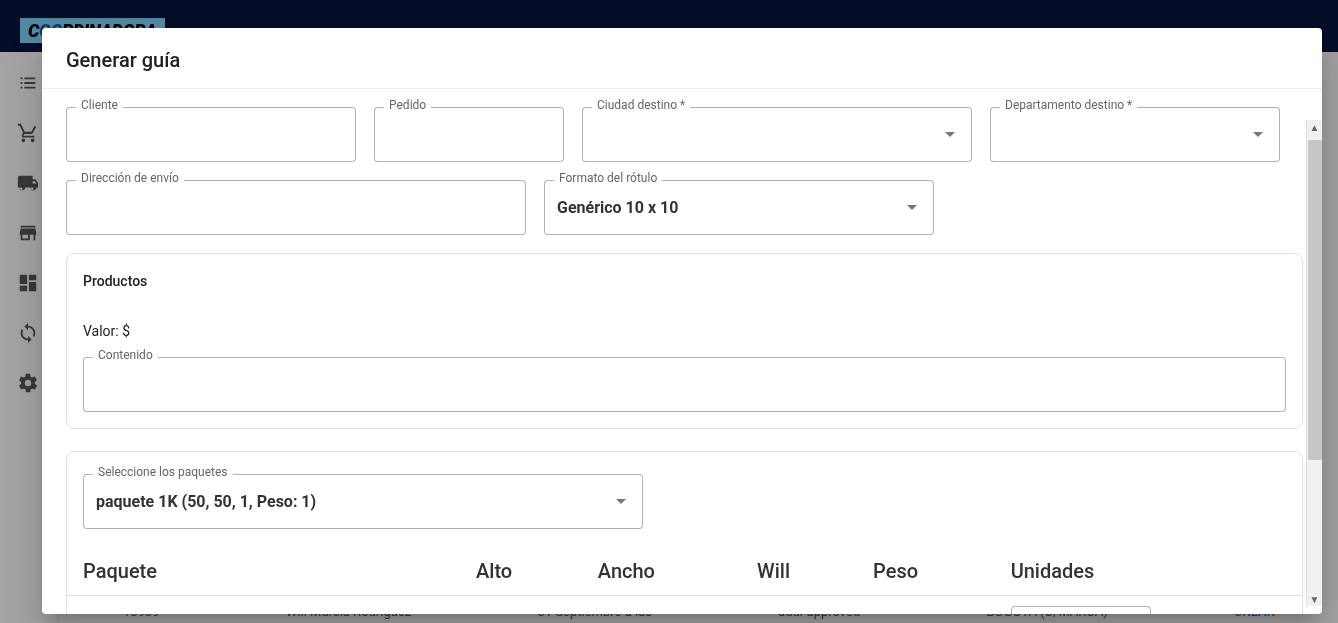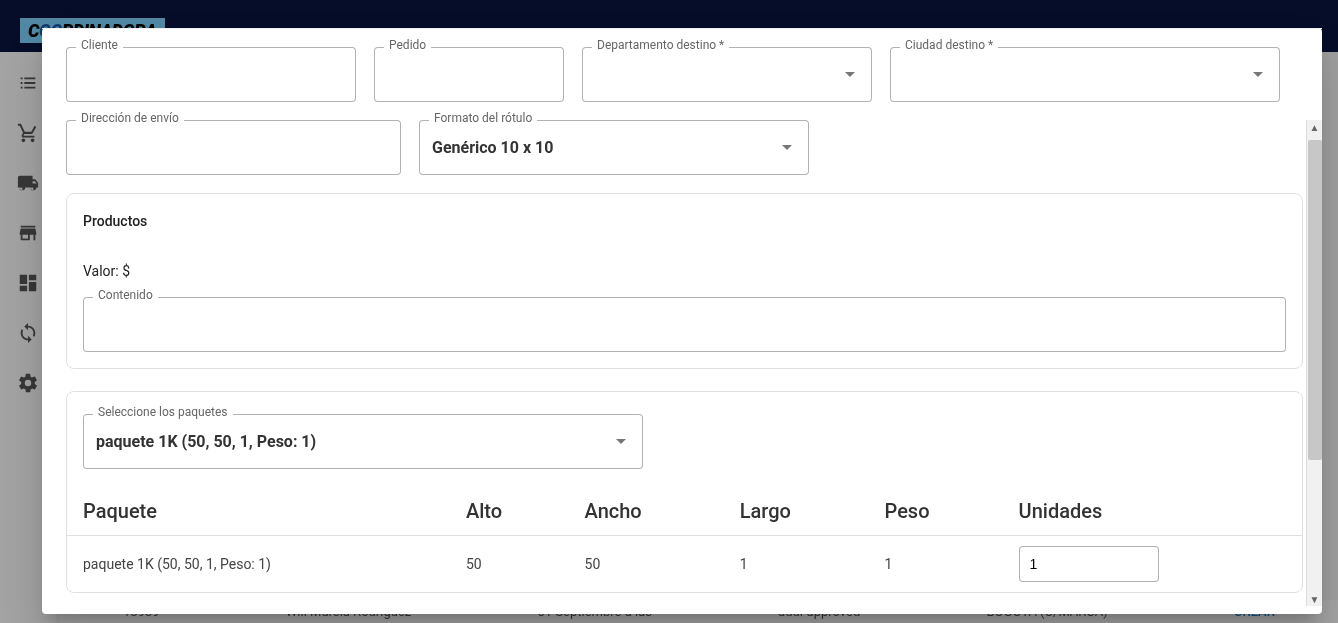--- a/index.html
+++ b/index.html
@@ -135,21 +135,21 @@
       background: #f1f1f1;
       border-left: 1px solid #ddd;
       display: flex; flex-direction: column; justify-content: space-between; align-items: center;
     }
     .scroll-btn { width: 14px; height: 14px; display:flex; align-items:center; justify-content:center; font-size:10px; color:#666; }
     .scroll-thumb { position:absolute; top: 20px; width: 14px; height: 320px; background: #c7c7c7; border-radius: 2px; left:1px; }
 
     .w-290 { width: 290px; }
     .w-190 { width: 190px; }
     .w-390 { width: 390px; }
-    .w-405 { width: 335px; }
+    .w-405 { width: 460px; }
   </style>
 </head>
 <body>
 
 <div class="top-bar">
   <div class="logo-box">
     <span class="logo-text">C<span class="o1">O</span><span class="o2">O</span>RDINADORA</span>
   </div>
 </div>
 
@@ -184,40 +184,43 @@
     <span>01 Septiembre a las</span>
     <span>addi-approved</span>
     <span>BOGOTA (C/MARCA)</span>
     <span style="color:#1976d2;font-weight:500;">CREAR</span>
   </div>
 </div>
 
 <div class="overlay"></div>
 
 <div class="modal">
+  <div class="modal-header">
+    <div class="modal-title">Generar guía</div>
+  </div>
   <div class="modal-body">
 
     <div class="row">
       <div class="field w-290">
         <label>Cliente</label>
         <input type="text" value="" style="">
       </div>
       <div class="field w-190">
         <label>Pedido</label>
         <input type="text" value="" style="">
       </div>
+      <div class="field w-390">
+        <label>Ciudad destino *</label>
+        <div class="select">
+          <span></span>
+          <span class="dropdown-arrow"></span>
+        </div>
+      </div>
       <div class="field w-290">
         <label>Departamento destino *</label>
-        <div class="select">
-          <span></span>
-          <span class="dropdown-arrow"></span>
-        </div>
-      </div>
-      <div class="field w-390">
-        <label>Ciudad destino *</label>
         <div class="select">
           <span></span>
           <span class="dropdown-arrow"></span>
         </div>
       </div>
     </div>
 
     <div class="row">
       <div class="field w-405">
         <label>Dirección de envío</label>
@@ -253,21 +256,21 @@
           <span class="dropdown-arrow"></span>
         </div>
       </div>
 
       <table>
         <thead>
           <tr>
             <th>Paquete</th>
             <th>Alto</th>
             <th>Ancho</th>
-            <th>Largo</th>
+            <th>Will</th>
             <th>Peso</th>
             <th>Unidades</th>
           </tr>
         </thead>
         <tbody>
           <tr>
             <td>paquete 1K (50, 50, 1, Peso: 1)</td>
             <td>50</td>
             <td>50</td>
             <td>1</td>

